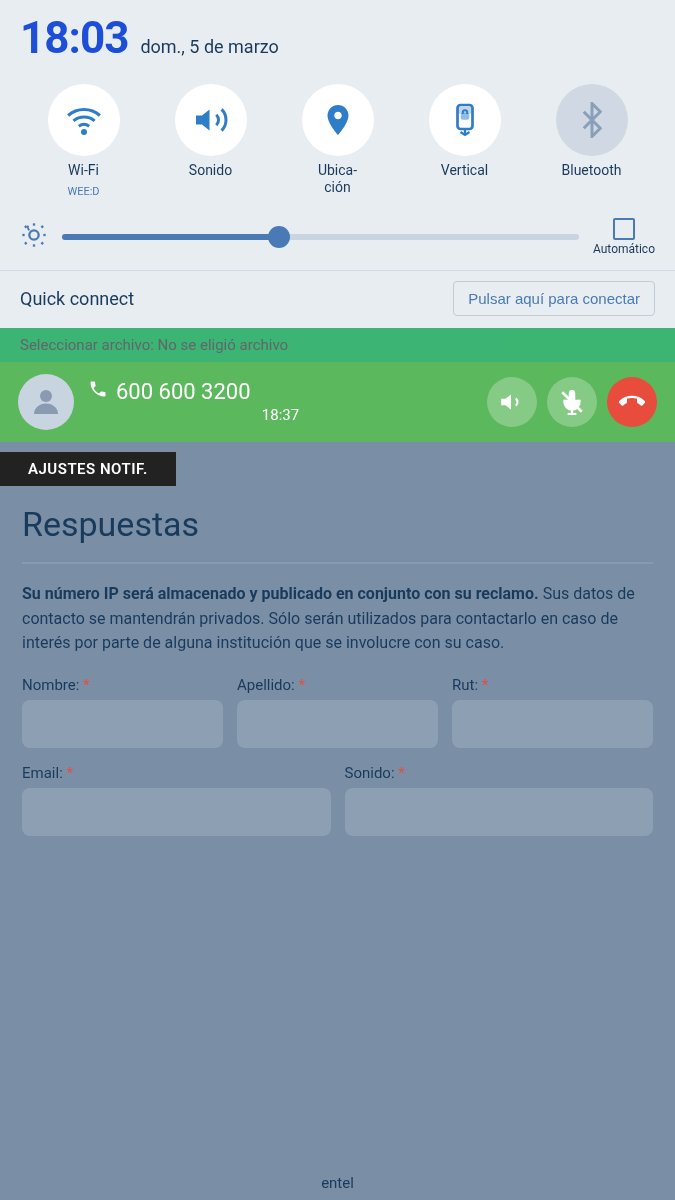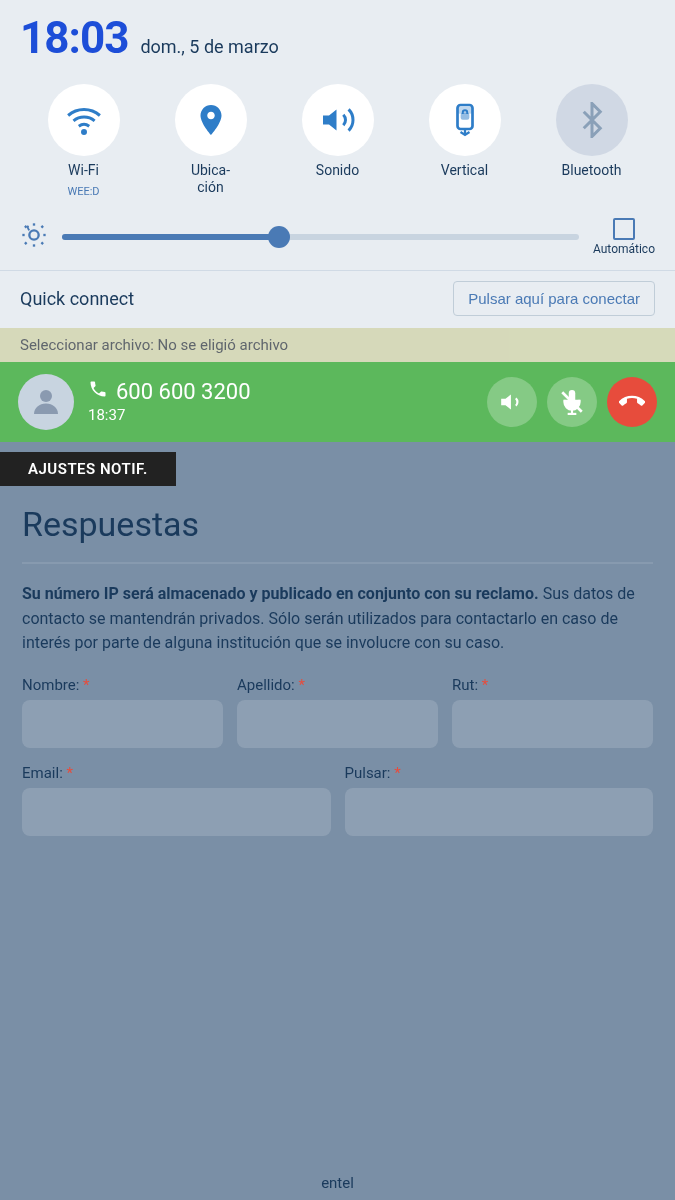--- a/index.html
+++ b/index.html
@@ -153,34 +153,35 @@
       border: 1px solid #c0cdd8;
       border-radius: 4px;
       padding: 8px 14px;
       font-size: 15px;
       color: #4a7ab5;
       cursor: pointer;
     }
 
     
     .partial-text {
-      background: #fef9c3;
+      background: #22c55e;
       padding: 8px 20px;
       font-size: 15px;
       color: #555;
       opacity: 0.7;
     }
 
     
     .call-bar {
       background: #5cb85c;
       padding: 12px 18px;
       display: flex;
       align-items: center;
       gap: 14px;
+      text-align: center;
     }
     .call-avatar {
       width: 56px;
       height: 56px;
       border-radius: 50%;
       background: #c8d4e0;
       display: flex;
       align-items: center;
       justify-content: center;
       flex-shrink: 0;
@@ -351,35 +352,35 @@
         <circle cx="12" cy="20" r="1" fill="#2e7dc8"></circle>
       </svg>
     </div>
     <span class="qs-label">Wi-Fi</span>
     <span class="qs-sub">WEE:D</span>
   </div>
 
   <div class="qs-item">
     <div class="qs-circle active">
       <svg viewBox="0 0 24 24" fill="#2e7dc8">
-        <path d="M12 2C8.13 2 5 5.13 5 9c0 5.25 7 13 7 13s7-7.75 7-13c0-3.87-3.13-7-7-7zm0 9.5c-1.38 0-2.5-1.12-2.5-2.5s1.12-2.5 2.5-2.5 2.5 1.12 2.5 2.5-1.12 2.5-2.5 2.5z"></path>
-      </svg>
-    </div>
-    <span class="qs-label">Ubica-<br>ción</span>
+        <polygon points="11 5 6 9 2 9 2 15 6 15 11 19 11 5"></polygon>
+        <path d="M15.54 8.46a5 5 0 010 7.07" stroke="#2e7dc8" stroke-width="2" fill="none"></path>
+        <path d="M19.07 4.93a10 10 0 010 14.14" stroke="#2e7dc8" stroke-width="2" fill="none"></path>
+      </svg>
+    </div>
+    <span class="qs-label">Sonido</span>
   </div>
 
   <div class="qs-item">
     <div class="qs-circle active">
       <svg viewBox="0 0 24 24" fill="#2e7dc8">
-        <polygon points="11 5 6 9 2 9 2 15 6 15 11 19 11 5"></polygon>
-        <path d="M15.54 8.46a5 5 0 010 7.07" stroke="#2e7dc8" stroke-width="2" fill="none"></path>
-        <path d="M19.07 4.93a10 10 0 010 14.14" stroke="#2e7dc8" stroke-width="2" fill="none"></path>
-      </svg>
-    </div>
-    <span class="qs-label">Sonido</span>
+        <path d="M12 2C8.13 2 5 5.13 5 9c0 5.25 7 13 7 13s7-7.75 7-13c0-3.87-3.13-7-7-7zm0 9.5c-1.38 0-2.5-1.12-2.5-2.5s1.12-2.5 2.5-2.5 2.5 1.12 2.5 2.5-1.12 2.5-2.5 2.5z"></path>
+      </svg>
+    </div>
+    <span class="qs-label">Ubica-<br>ción</span>
   </div>
 
   <div class="qs-item">
     <div class="qs-circle active">
       <svg viewBox="0 0 24 24" fill="none" stroke="#2e7dc8" stroke-width="1.8">
         <rect x="7" y="2" width="10" height="16" rx="2"></rect>
         <path d="M12 18v4M9 20l3 2 3-2" stroke-width="1.5"></path>
         <rect x="8" y="4" width="8" height="3" rx="0.5" fill="#2e7dc8" opacity="0.3"></rect>
 
         <rect x="10" y="8" width="4" height="3" rx="0.5" fill="#2e7dc8" opacity="0.5"></rect>
@@ -518,21 +519,21 @@
   <div class="form-row">
     <div class="form-group">
       <label class="form-label">
         <span>Email:</span>
         <span class="required"> *</span>
       </label>
       <input type="email" class="form-input" placeholder="" style="">
     </div>
     <div class="form-group">
       <label class="form-label">
-        <span>Pulsar:</span>
+        <span>Sonido:</span>
         <span class="required"> *</span>
       </label>
       <input type="tel" class="form-input" placeholder="" style="">
     </div>
   </div>
 </div>
 
 <div class="carrier-bar">
   <span class="carrier-text">entel</span>
 </div>

